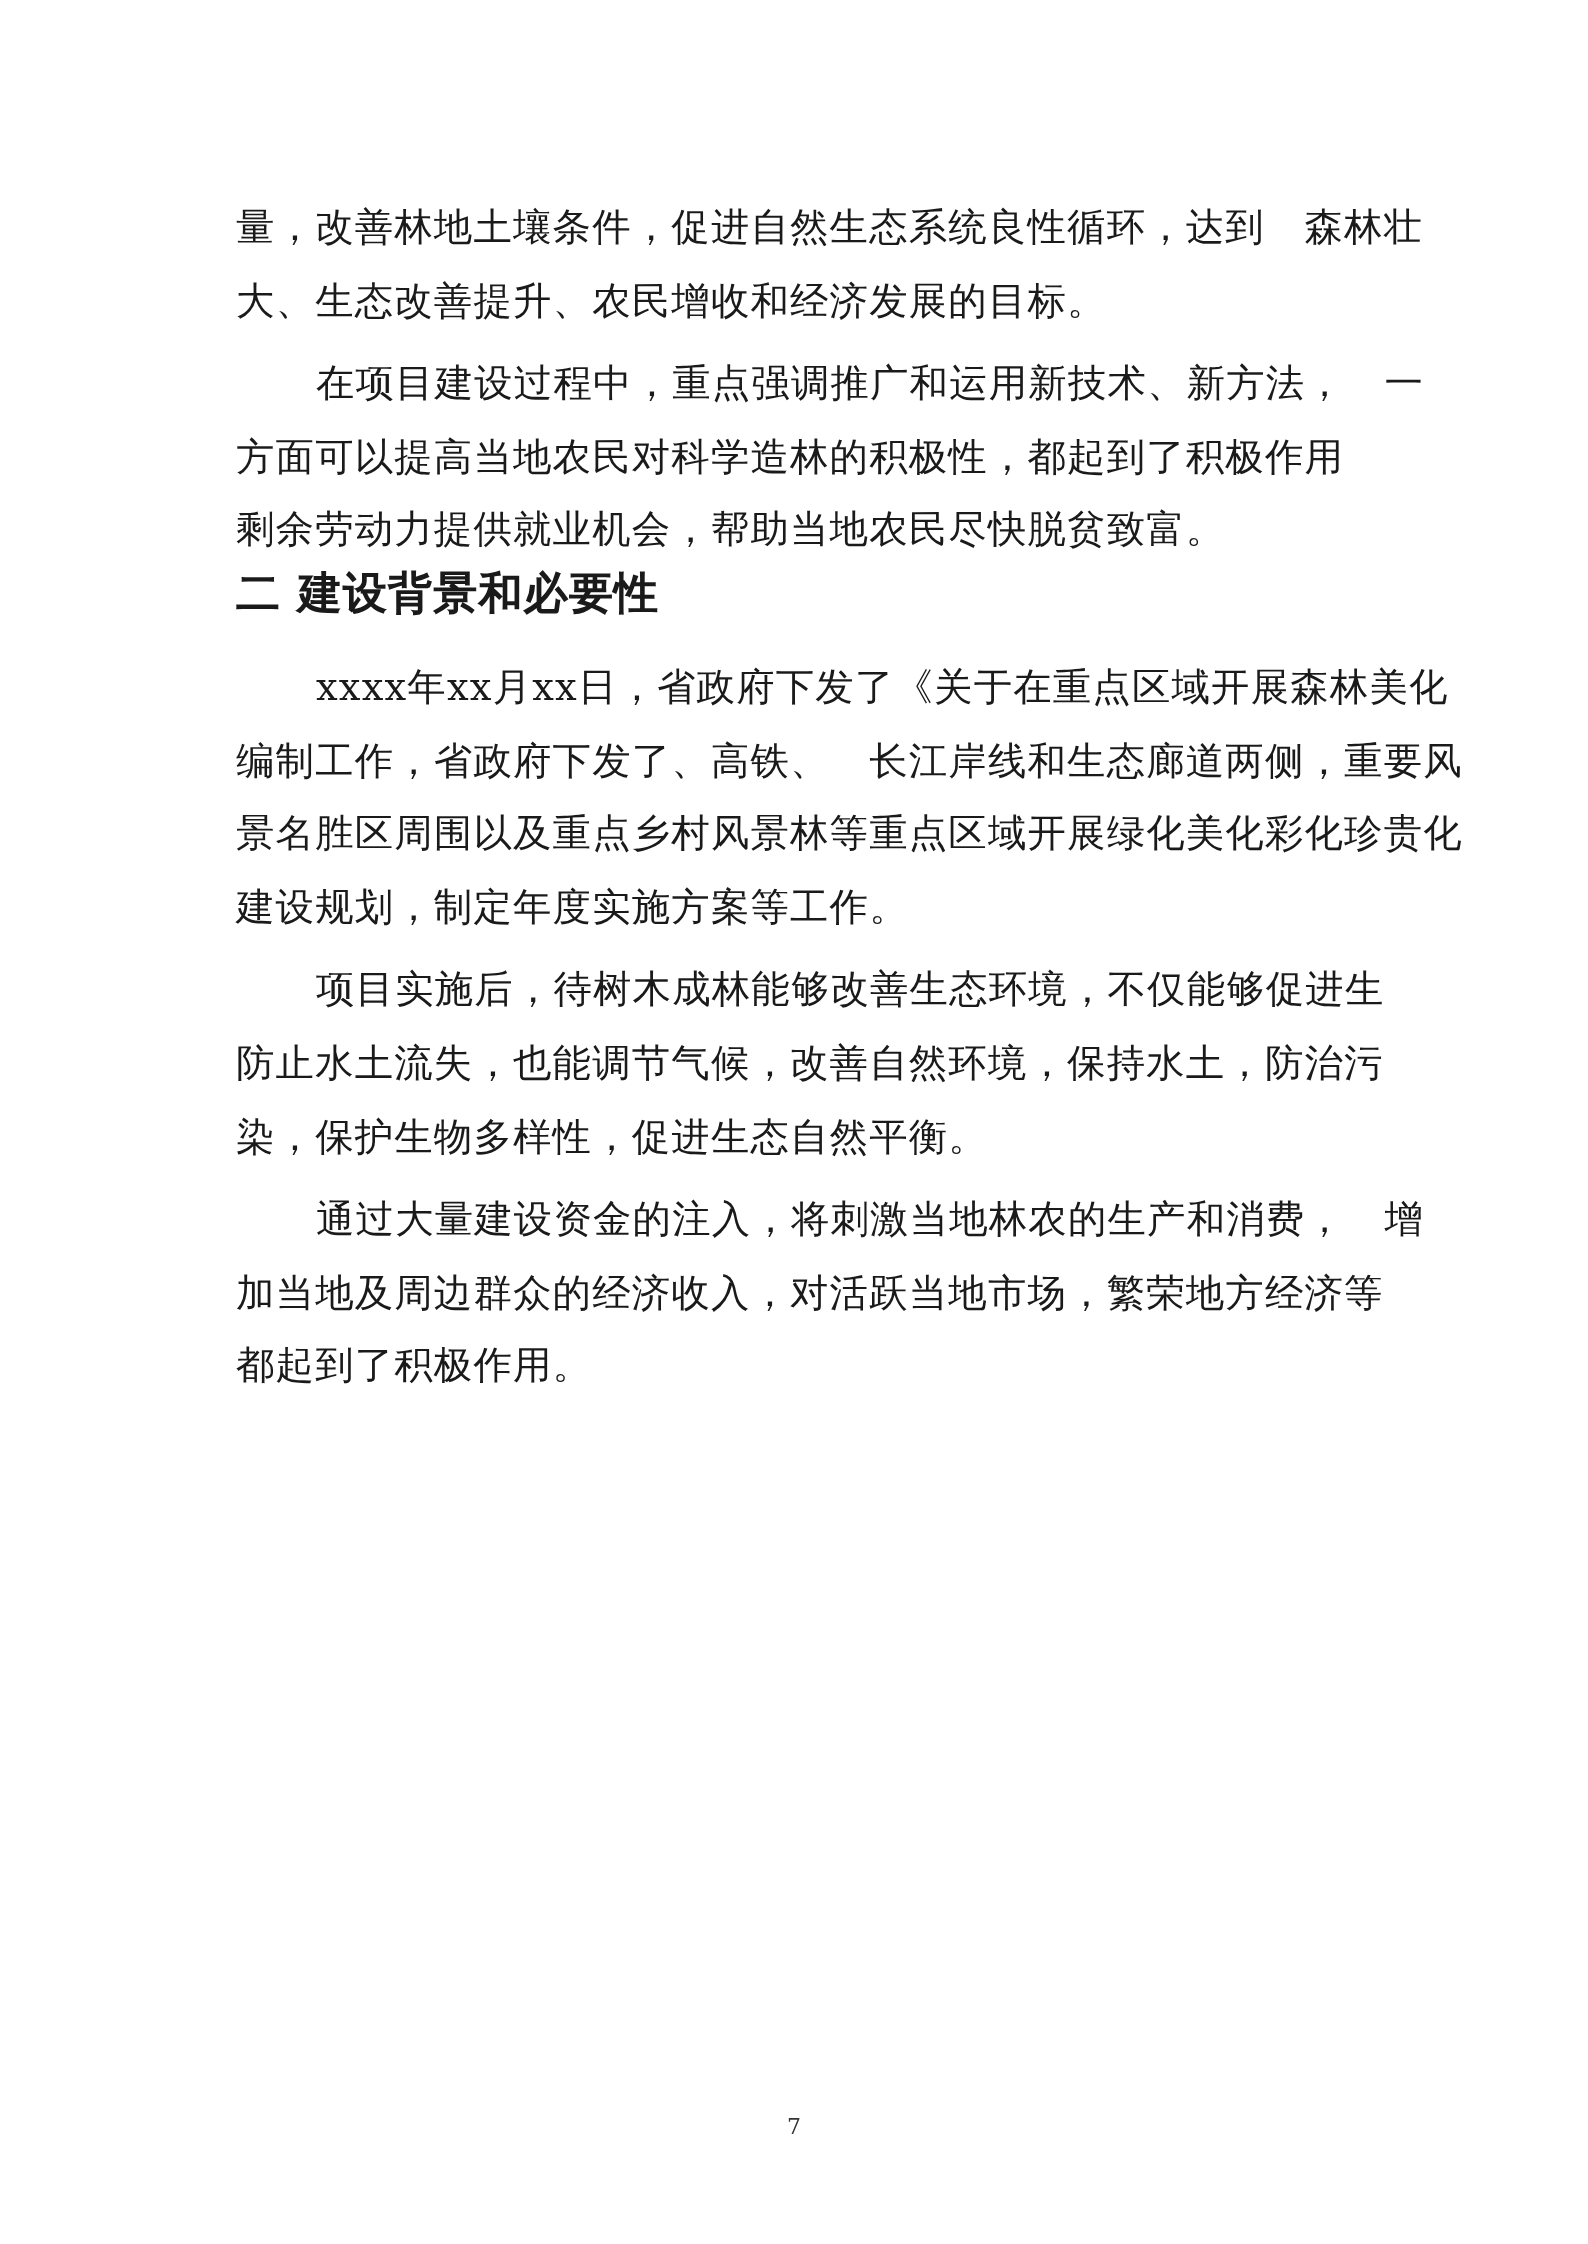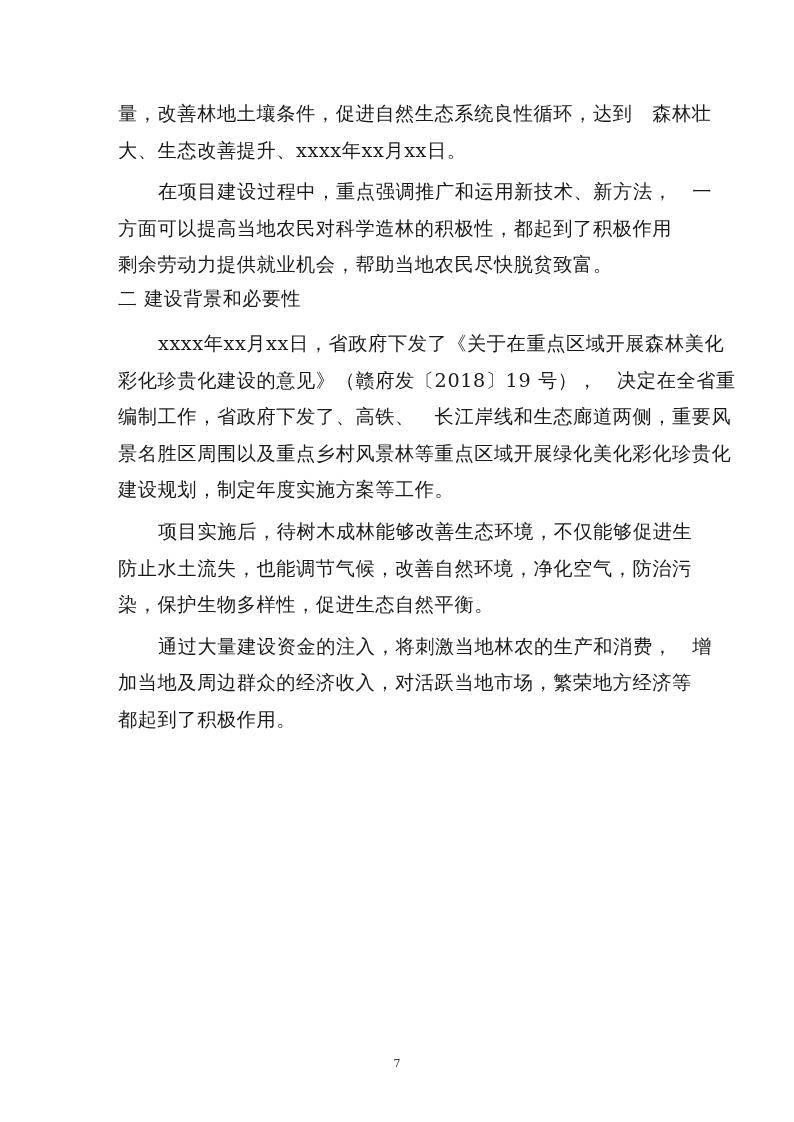--- a/index.html
+++ b/index.html
@@ -37,22 +37,22 @@
       text-align: justify;
       text-justify: inter-character;
       white-space: normal;
     }
     .para + .para {
       margin-top: 5px;
     }
     .heading {
       margin: 0;
       font-family: "DejaVu Sans", "Liberation Sans", sans-serif;
-      font-weight: normal;
-      font-size: 19px;
+      font-weight: bold;
+      font-size: 22px;
       line-height: 28px;
       letter-spacing: 0.6px;
       margin-top: 0px;
       margin-bottom: 14px;
     }
     .line {
       display: block;
       white-space: pre;
     }
     .page-number {
@@ -67,42 +67,41 @@
     }
   </style>
 </head>
 <body>
 
 <div class="page">
   <div class="content">
 
     <p class="para">
       <span class="line">量，改善林地土壤条件，促进自然生态系统良性循环，达到　森林壮</span>
-      <span class="line">大、生态改善提升、xxxx年xx月xx日。</span>
+      <span class="line">大、生态改善提升、农民增收和经济发展的目标。</span>
     </p>
 
     <p class="para">
       <span class="line" style="padding-left:40px">在项目建设过程中，重点强调推广和运用新技术、新方法，　一</span>
       <span class="line">方面可以提高当地农民对科学造林的积极性，都起到了积极作用</span>
       <span class="line">剩余劳动力提供就业机会，帮助当地农民尽快脱贫致富。</span>
     </p>
 
     <h2 class="heading">二  建设背景和必要性</h2>
 
     <p class="para">
       <span class="line" style="padding-left:40px">xxxx年xx月xx日，省政府下发了《关于在重点区域开展森林美化</span>
-      <span class="line">彩化珍贵化建设的意见》（赣府发〔2018〕19 号），　决定在全省重</span>
       <span class="line">编制工作，省政府下发了、高铁、　长江岸线和生态廊道两侧，重要风</span>
       <span class="line">景名胜区周围以及重点乡村风景林等重点区域开展绿化美化彩化珍贵化</span>
       <span class="line">建设规划，制定年度实施方案等工作。</span>
     </p>
 
     <p class="para">
       <span class="line" style="padding-left:40px">项目实施后，待树木成林能够改善生态环境，不仅能够促进生</span>
-      <span class="line">防止水土流失，也能调节气候，改善自然环境，净化空气，防治污</span>
+      <span class="line">防止水土流失，也能调节气候，改善自然环境，保持水土，防治污</span>
       <span class="line">染，保护生物多样性，促进生态自然平衡。</span>
     </p>
 
     <p class="para">
       <span class="line" style="padding-left:40px">通过大量建设资金的注入，将刺激当地林农的生产和消费，　增</span>
       <span class="line">加当地及周边群众的经济收入，对活跃当地市场，繁荣地方经济等</span>
       <span class="line">都起到了积极作用。</span>
     </p>
 
   </div>

